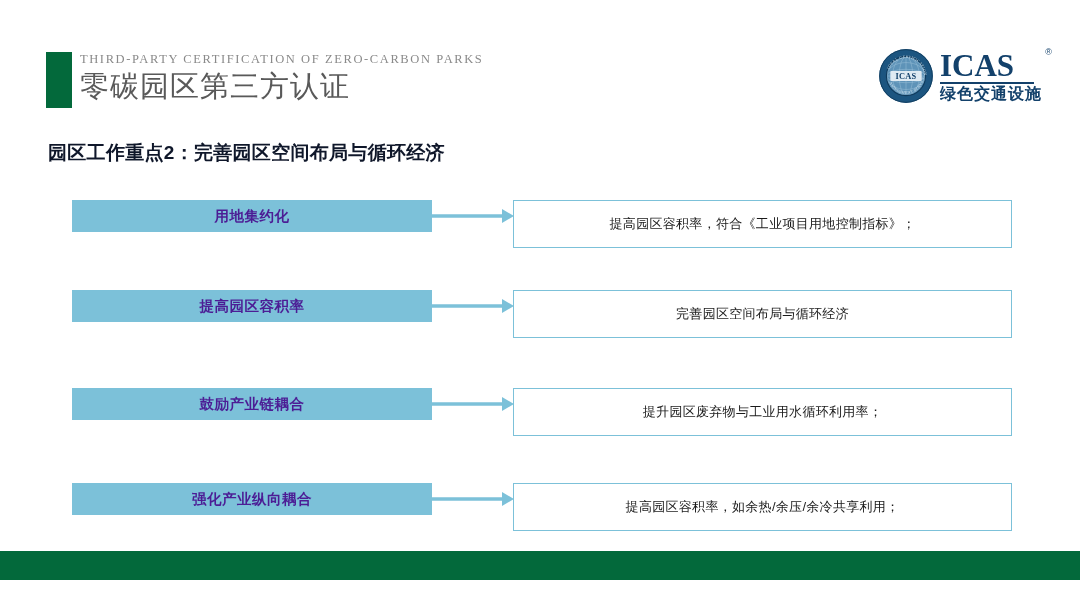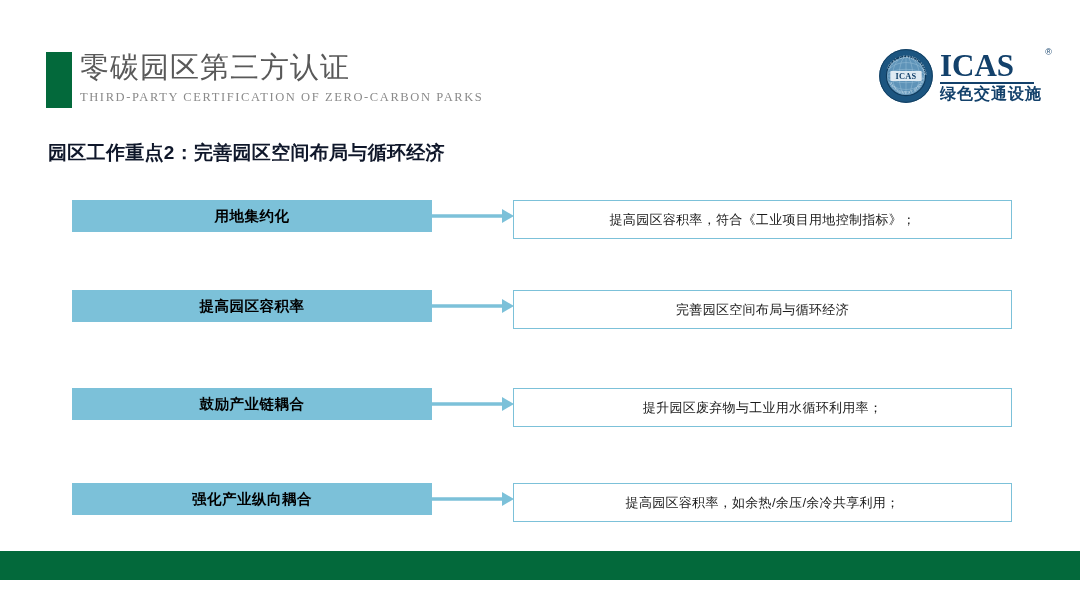--- a/index.html
+++ b/index.html
@@ -119,34 +119,34 @@
   .row-label {
     position: absolute;
     left: 72px; top: 0;
     width: 360px; height: 32px;
     background: #7CC1D9;
     display: flex;
     align-items: center;
     justify-content: center;
     font-size: 14.5px;
     font-weight: bold;
-    color: #000000;
+    color: #4c1d95;
     letter-spacing: 0.5px;
     box-sizing: border-box;
   }
   .row-connector {
     position: absolute;
     left: 432px; top: 0;
     width: 82px; height: 32px;
     overflow: visible;
   }
   .row-detail {
     position: absolute;
     left: 513px; top: 0;
-    width: 499px; height: 39px;
+    width: 499px; height: 48px;
     background: #ffffff;
     border: 1.6px solid #7CC1D9;
     display: flex;
     align-items: center;
     justify-content: center;
     font-size: 13px;
     color: #1a1a1a;
     letter-spacing: 0.3px;
     box-sizing: border-box;
   }
@@ -160,22 +160,22 @@
   }
 </style>
 </head>
 <body>
 
 <div id="header">
 
   <div id="title-accent-bar"></div>
 
   <div id="title-block">
+    <div id="deck-subtitle">THIRD-PARTY CERTIFICATION OF ZERO-CARBON PARKS</div>
     <div id="deck-title">零碳园区第三方认证</div>
-    <div id="deck-subtitle">THIRD-PARTY CERTIFICATION OF ZERO-CARBON PARKS</div>
   </div>
 
   <div id="logo">
     <svg id="logo-emblem" viewBox="0 0 100 100">
       <circle cx="50" cy="50" r="48" fill="#1c5580"></circle>
       <circle cx="50" cy="50" r="47" fill="none" stroke="#0f3a5c" stroke-width="1.5"></circle>
       <circle cx="50" cy="50" r="35" fill="#5e93b8"></circle>
       <g stroke="#9cc2da" stroke-width="0.9" fill="none" opacity="0.95">
         <ellipse cx="50" cy="50" rx="35" ry="12"></ellipse>
         <ellipse cx="50" cy="50" rx="35" ry="24"></ellipse>

